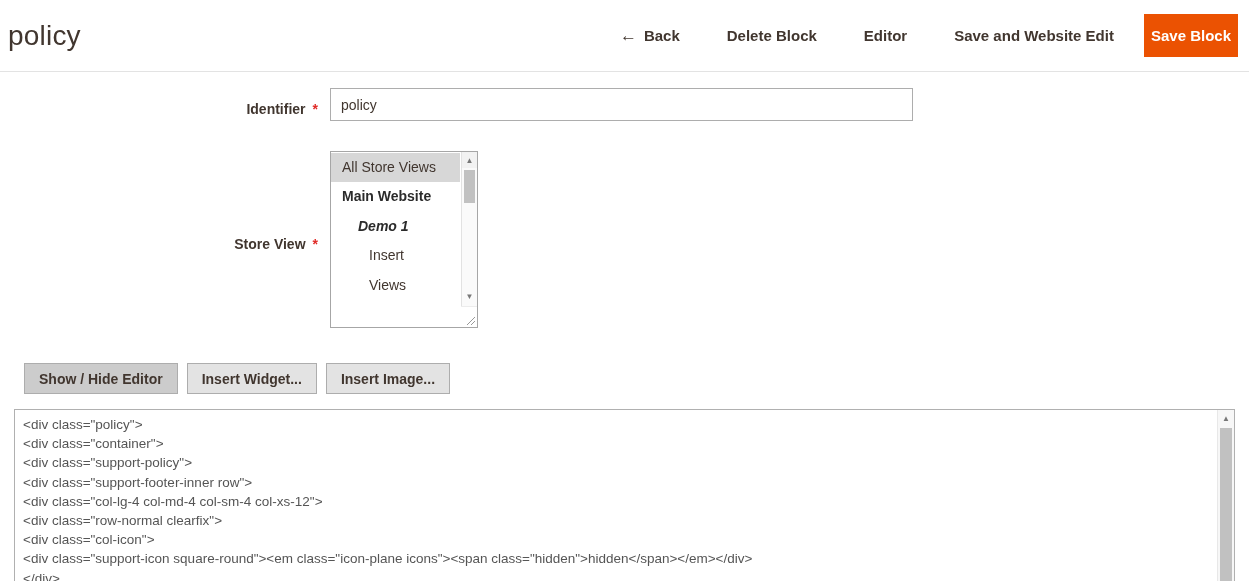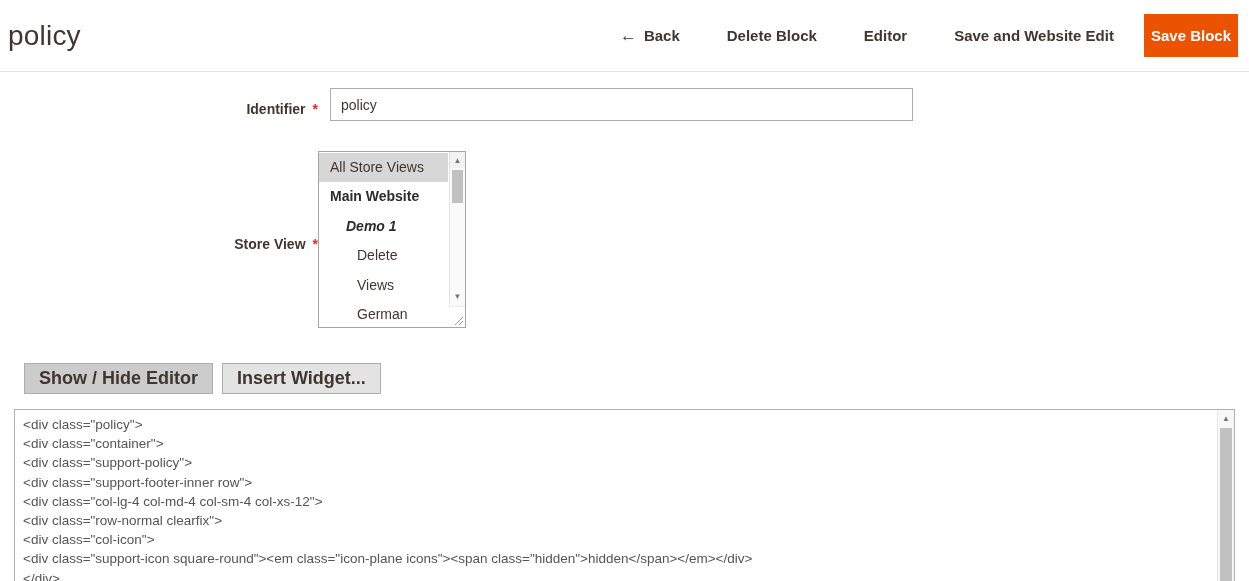--- a/index.html
+++ b/index.html
@@ -79,21 +79,21 @@
     border: 1px solid #adadad;
     padding: 0 10px;
     font-family: inherit;
     font-size: 14px;
     color: #41362f;
     background: #fff;
   }
 
   
   .multiselect {
-    margin-left: 0;
+    margin-left: 12px;
     width: 148px;
     height: 177px;
     border: 1px solid #a6a6a6;
     position: relative;
     background: #fff;
     overflow: hidden;
   }
   .ms-options { position: absolute; top: 1px; left: 0; right: 17px; }
   .ms-option {
     height: 29.4px;
@@ -140,21 +140,21 @@
     margin: 35px 0 0 24px;
     display: flex;
     gap: 9px;
   }
   .editor-btn {
     height: 31px;
     padding: 0 14px;
     background: #e3e3e3;
     border: 1px solid #adadad;
     font-family: inherit;
-    font-size: 18px;
+    font-size: 14px;
     font-weight: 600;
     color: #41362f;
     cursor: pointer;
     white-space: nowrap;
   }
   .editor-btn.active { background: #cccccc; }
 
   
   .content-editor {
     margin: 15px 14px 0 14px;
@@ -214,41 +214,41 @@
 
   <div class="field-row">
     <div class="label-col">
       <span>Store View</span><span class="req">*</span>
     </div>
     <div class="multiselect">
       <div class="ms-options">
           <div class="ms-option ind-0 selected">All Store Views</div>
           <div class="ms-option ind-0 bold">Main Website</div>
           <div class="ms-option ind-1 bold">Demo 1</div>
-          <div class="ms-option ind-2">Delete</div>
+          <div class="ms-option ind-2">Insert</div>
           <div class="ms-option ind-2">Views</div>
-          <div class="ms-option ind-2">German</div>
         </div>
       <div class="ms-scrollbar">
         <div class="sb-arrow sb-up">▲</div>
         <div class="ms-thumb"></div>
         <div class="sb-arrow sb-down">▼</div>
       </div>
       <div class="ms-grip">
         <svg width="10" height="10" viewBox="0 0 10 10">
           <line x1="2" y1="10" x2="10" y2="2" stroke="#999" stroke-width="1"></line>
           <line x1="6" y1="10" x2="10" y2="6" stroke="#999" stroke-width="1"></line>
         </svg>
       </div>
     </div>
   </div>
 
   <div class="editor-buttons">
       <button class="editor-btn active">Show / Hide Editor</button>
       <button class="editor-btn">Insert Widget...</button>
+      <button class="editor-btn">Insert Image...</button>
     </div>
 
   <div class="content-editor">
     <div class="code-content">&lt;div class="policy"&gt;
 &lt;div class="container"&gt;
 &lt;div class="support-policy"&gt;
 &lt;div class="support-footer-inner row"&gt;
 &lt;div class="col-lg-4 col-md-4 col-sm-4 col-xs-12"&gt;
 &lt;div class="row-normal clearfix"&gt;
 &lt;div class="col-icon"&gt;

